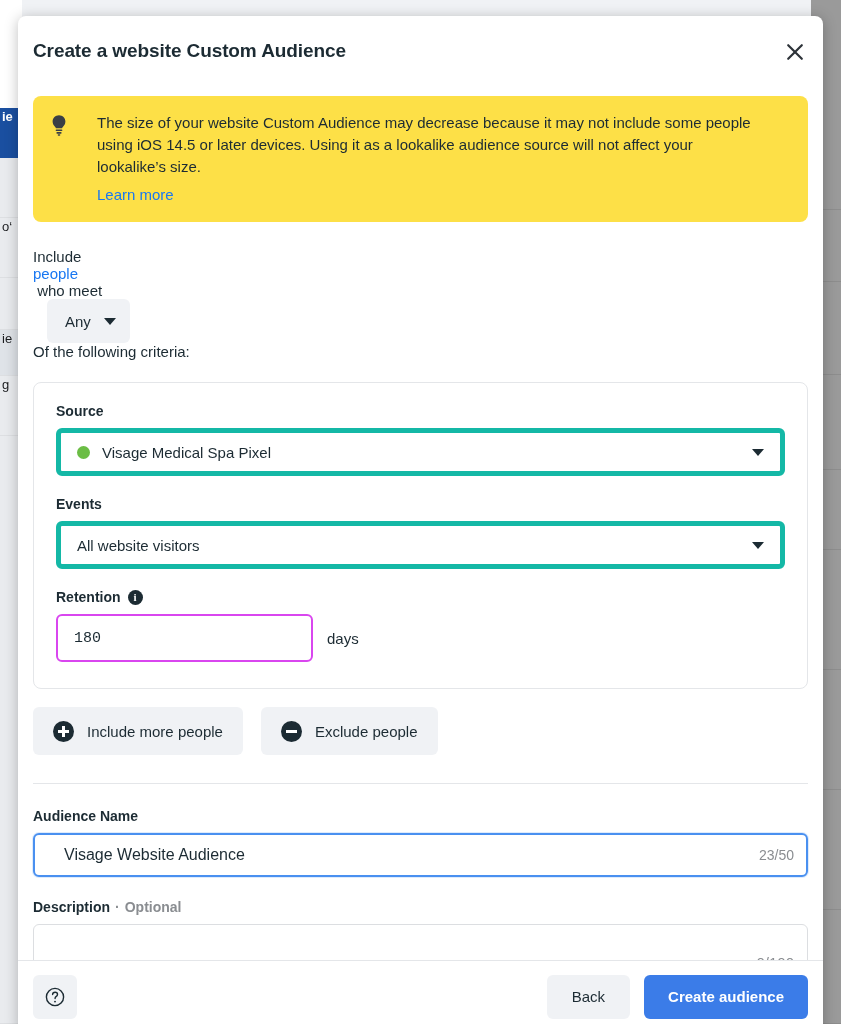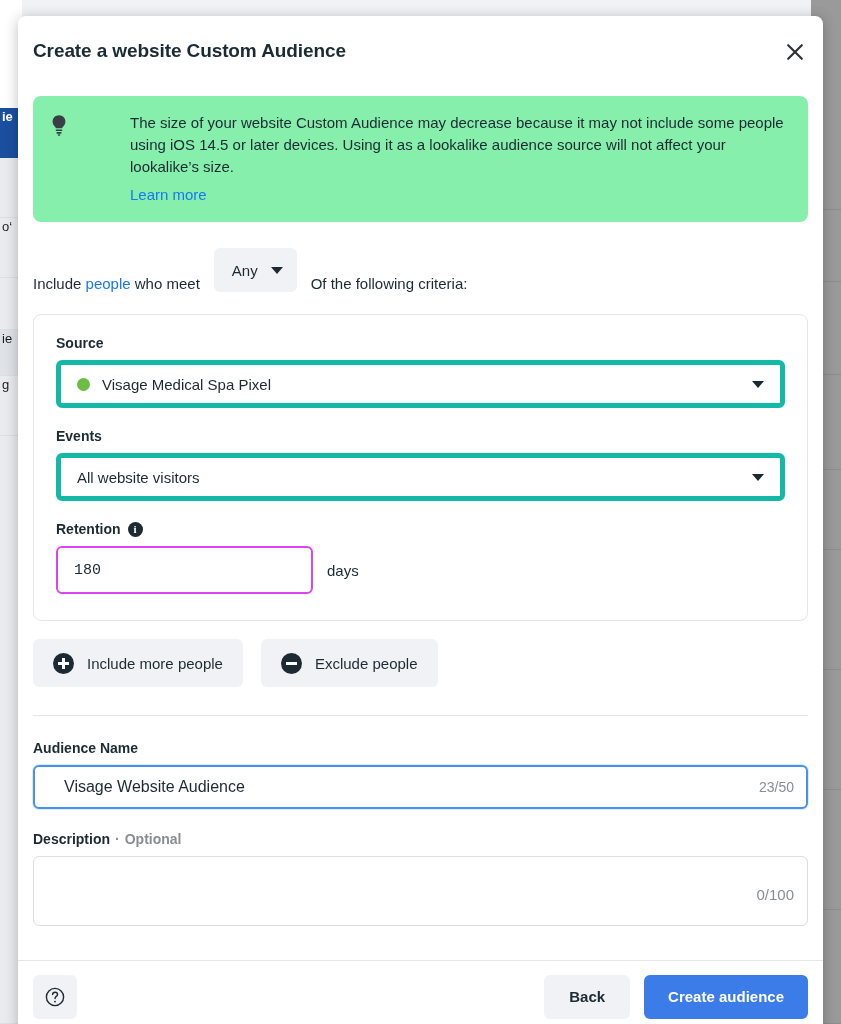--- a/index.html
+++ b/index.html
@@ -82,52 +82,52 @@
   
   #modal-body {
     position: absolute;
     left: 0; top: 70px; right: 0; bottom: 72px;
     overflow: hidden;
     padding: 0 15px;
   }
 
   
   #notice {
-    background: #86efac;
+    background: #fde047;
     border-radius: 8px;
     padding: 16px 18px 18px 16px;
     display: flex;
     gap: 28px;
     margin-top: 10px;
-    justify-content: space-between;
   }
   #notice-icon { flex: 0 0 auto; padding-top: 2px; color: #3a3f45; }
   #notice-text {
     font-size: 15px;
     line-height: 1.47;
     color: #1c2b33;
     max-width: 660px;
   }
   #notice-link {
     display: inline-block;
     margin-top: 8px;
     color: #1877f2;
     font-size: 15px;
     text-decoration: none;
     cursor: pointer;
   }
 
   
   #criteria-row {
     display: flex;
-    align-items: flex-end;
+    align-items: flex-start;
     margin-top: 26px;
     font-size: 15px;
     color: #1c2b33;
     gap: 0;
+    flex-direction: column;
   }
   .crit-text { white-space: pre; }
   #people-link { color: #1877f2; cursor: pointer; }
   #any-dropdown {
     margin: 0 14px;
     background: #f0f2f5;
     border: none;
     border-radius: 6px;
     height: 44px;
     padding: 0 14px 0 18px;
@@ -293,21 +293,21 @@
     border: none; border-radius: 6px;
     display: flex; align-items: center; justify-content: center;
     cursor: pointer;
     color: #1c2b33;
   }
   #footer-spacer { flex: 1; }
   #back-btn {
     background: #f0f2f5;
     border: none; border-radius: 6px;
     height: 44px; padding: 0 25px;
-    font-size: 15px; font-weight: bold; color: #1c2b33;
+    font-size: 15px; font-weight: normal; color: #1c2b33;
     cursor: pointer; font-family: inherit;
     margin-right: 14px;
     margin-left: 40px;
   }
   #create-btn {
     background: #3b7ce8;
     border: none; border-radius: 6px;
     height: 44px; padding: 0 24px;
     font-size: 15px; font-weight: bold; color: #ffffff;
     cursor: pointer; font-family: inherit;

